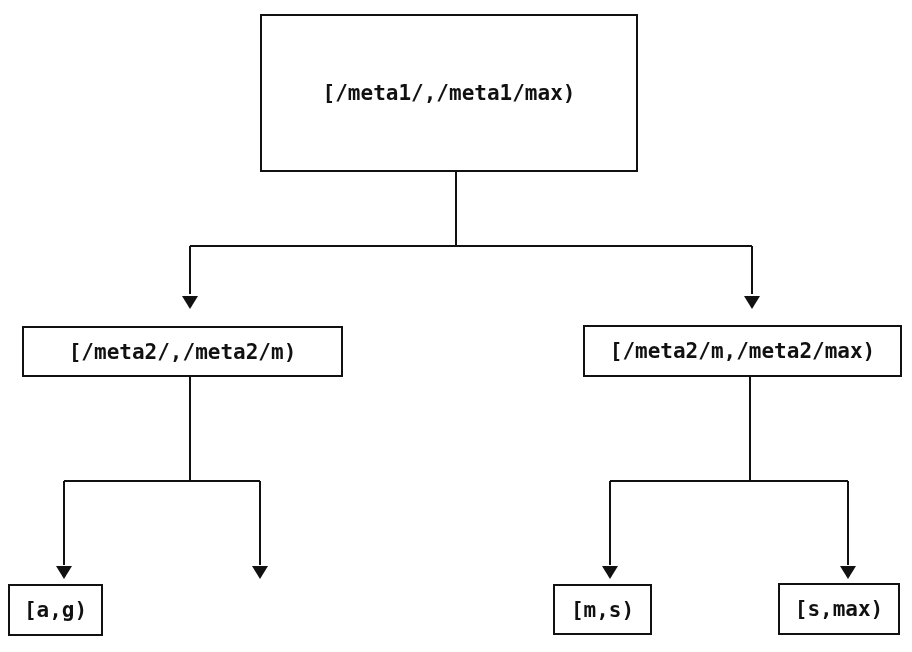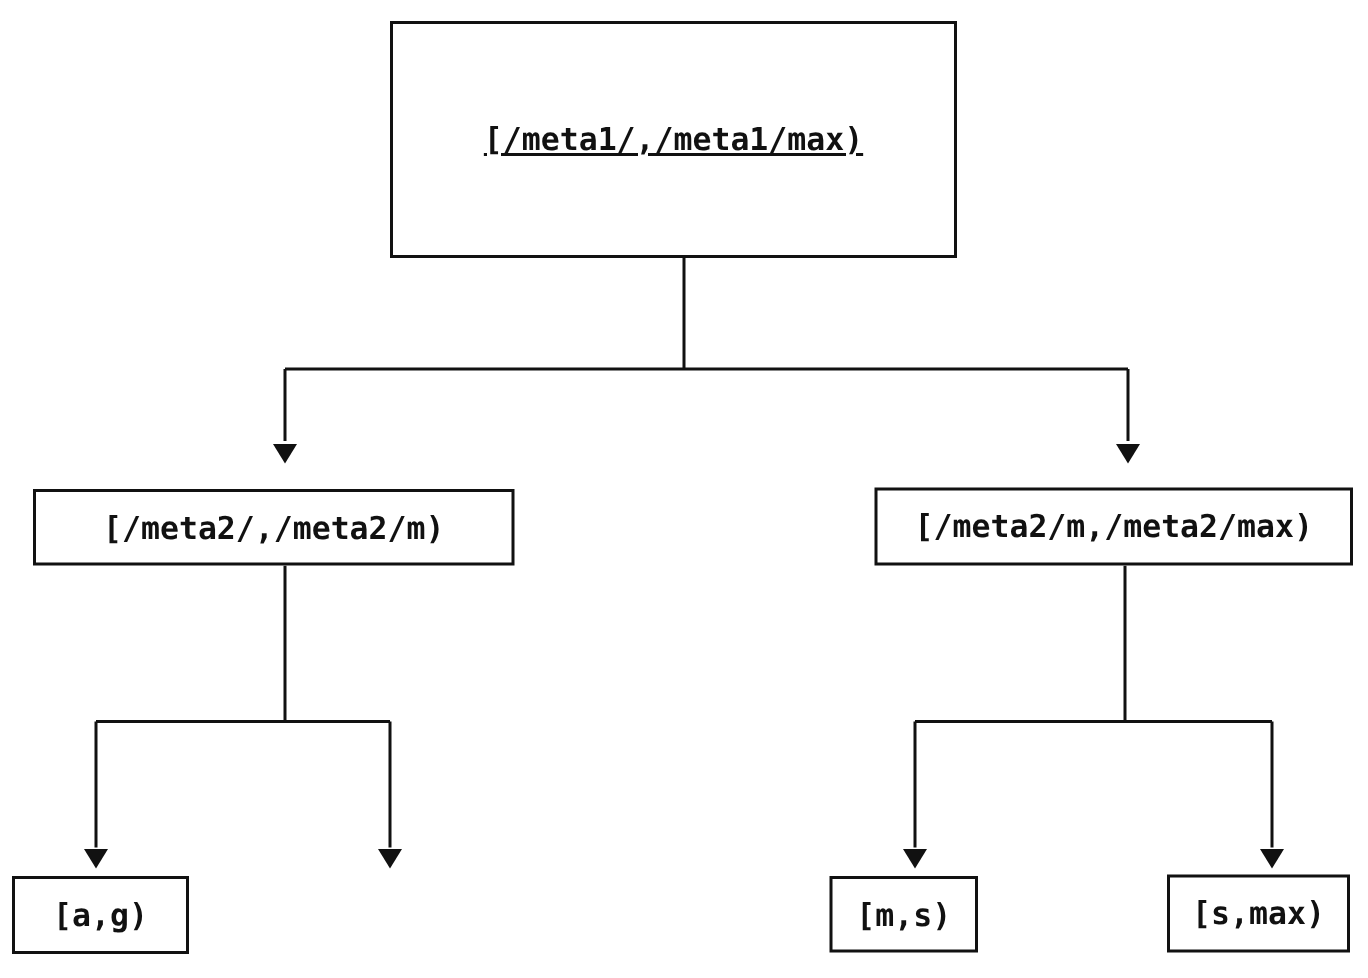--- a/index.html
+++ b/index.html
@@ -28,24 +28,24 @@
     border: 2px solid #111111;
     background: #ffffff;
     display: flex;
     align-items: center;
     justify-content: center;
     font-weight: bold;
     font-size: 21px;
     color: #111111;
     white-space: nowrap;
   }
-  .node-root       { left: 260px; top: 14px;  width: 378px; height: 158px; text-decoration: underline; }
+  .node-root       { left: 260px; top: 14px;  width: 378px; height: 158px; }
   .node-left-child { left: 22px;  top: 326px; width: 321px; height: 51px; text-align: right;  }
   .node-right-child{ left: 583px; top: 325px; width: 319px; height: 52px;  }
-  .node-leaf-ag    { left: 8px;   top: 584px; width: 118px;  height: 52px;  }
+  .node-leaf-ag    { left: 8px;   top: 584px; width: 95px;  height: 52px;  }
   .node-leaf-gm    { left: 204px; top: 584px; width: 98px;  height: 52px;  }
   .node-leaf-ms    { left: 553px; top: 584px; width: 99px;  height: 51px;  }
   .node-leaf-smax  { left: 778px; top: 583px; width: 122px; height: 52px;  }
 </style>
 </head>
 <body>
 
 <div class="stage">
 
   <svg class="connector-layer" width="912" height="652" viewBox="0 0 912 652" aria-hidden="true">

